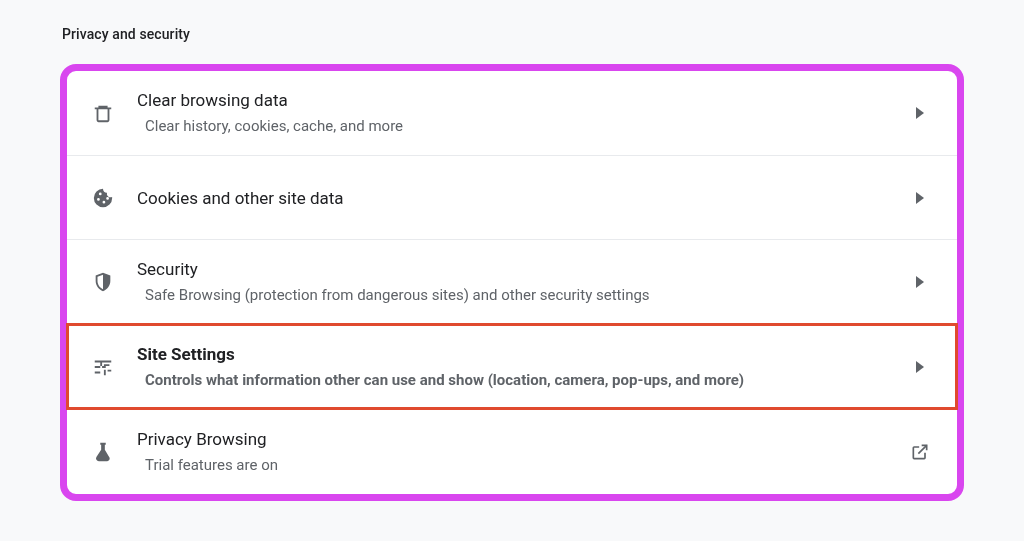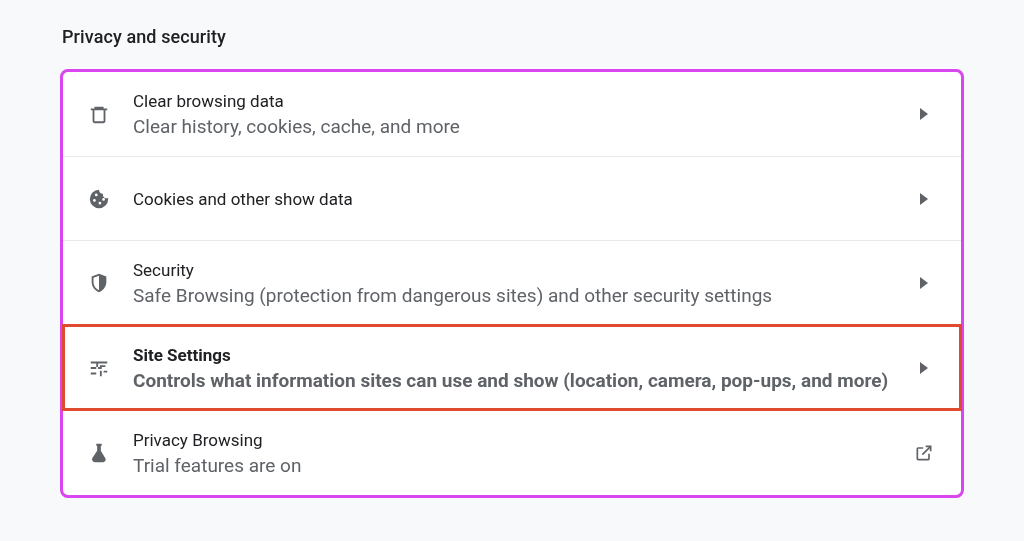--- a/index.html
+++ b/index.html
@@ -10,30 +10,30 @@
     height: 541px;
     font-family: Roboto, "Segoe UI", Arial, sans-serif;
     background: #f8f9fa;
     color: #202124;
     -webkit-font-smoothing: antialiased;
   }
   .wrap {
     padding: 26px 60px 30px 60px;
   }
   .section-title {
-    font-size: 18px;
+    font-size: 14px;
     font-weight: 500;
     color: #202124;
     margin: 0 0 22px 2px;
     letter-spacing: 0.1px;
   }
   .card {
     background: #fff;
-    border: 3px solid #d946ef;
-    border-radius: 8px;
+    border: 7px solid #d946ef;
+    border-radius: 16px;
     overflow: visible;
   }
   .row {
     display: flex;
     align-items: center;
     min-height: 84px;
     padding: 18px 26px 18px 24px;
     cursor: pointer;
     position: relative;
   }
@@ -60,24 +60,25 @@
   .texts {
     flex: 1 1 auto;
     min-width: 0;
   }
   .row-title {
     font-size: 17px;
     line-height: 22px;
     color: #202124;
   }
   .row-desc {
-    font-size: 19px;
+    font-size: 15px;
     line-height: 22px;
     color: #5f6368;
     margin-top: 4px;
+    margin-left: 8px;
   }
   .trailing {
     width: 22px;
     height: 22px;
     flex: 0 0 22px;
     margin-left: 16px;
     display: flex;
     align-items: center;
     justify-content: center;
     color: #5f6368;
@@ -110,21 +111,21 @@
       </div>
     </div>
 
     <div class="row">
       <div class="icon-slot">
         <svg viewBox="0 0 24 24" fill="currentColor">
             <path d="M12 2a10 10 0 1 0 10 10c0-.4 0-.8-.1-1.2a4 4 0 0 1-5.6-4.6A4 4 0 0 1 12 2zm-3 7a1.5 1.5 0 1 1 0-3 1.5 1.5 0 0 1 0 3zm-2 6a1.5 1.5 0 1 1 0-3 1.5 1.5 0 0 1 0 3zm6 3a1.5 1.5 0 1 1 0-3 1.5 1.5 0 0 1 0 3zm4-4a1.5 1.5 0 1 1 0-3 1.5 1.5 0 0 1 0 3z"></path>
           </svg>
       </div>
       <div class="texts">
-        <div class="row-title">Cookies and other show data</div>
+        <div class="row-title">Cookies and other site data</div>
       </div>
       <div class="trailing arrow">
         <svg viewBox="0 0 8 12" fill="currentColor">
             <path d="M0 0l8 6-8 6z"></path>
           </svg>
       </div>
     </div>
 
     <div class="row">
       <div class="icon-slot">
@@ -144,21 +145,21 @@
     </div>
 
     <div class="row highlight">
       <div class="icon-slot">
         <svg viewBox="0 0 24 24" fill="currentColor">
             <path d="M3 17h6v2H3v-2zm0-6h12v2H3v-2zm0-6h18v2H3V5zm14 12v-2h4v2h-4zm-2-2h-2v6h2v-6zm-4-6V7h-2v6h2V9zm8 0h-6v2h6V9z"></path>
           </svg>
       </div>
       <div class="texts">
         <div class="row-title">Site Settings</div>
-        <div class="row-desc">Controls what information sites can use and show (location, camera, pop-ups, and more)</div>
+        <div class="row-desc">Controls what information other can use and show (location, camera, pop-ups, and more)</div>
       </div>
       <div class="trailing arrow">
         <svg viewBox="0 0 8 12" fill="currentColor">
             <path d="M0 0l8 6-8 6z"></path>
           </svg>
       </div>
     </div>
 
     <div class="row">
       <div class="icon-slot">

